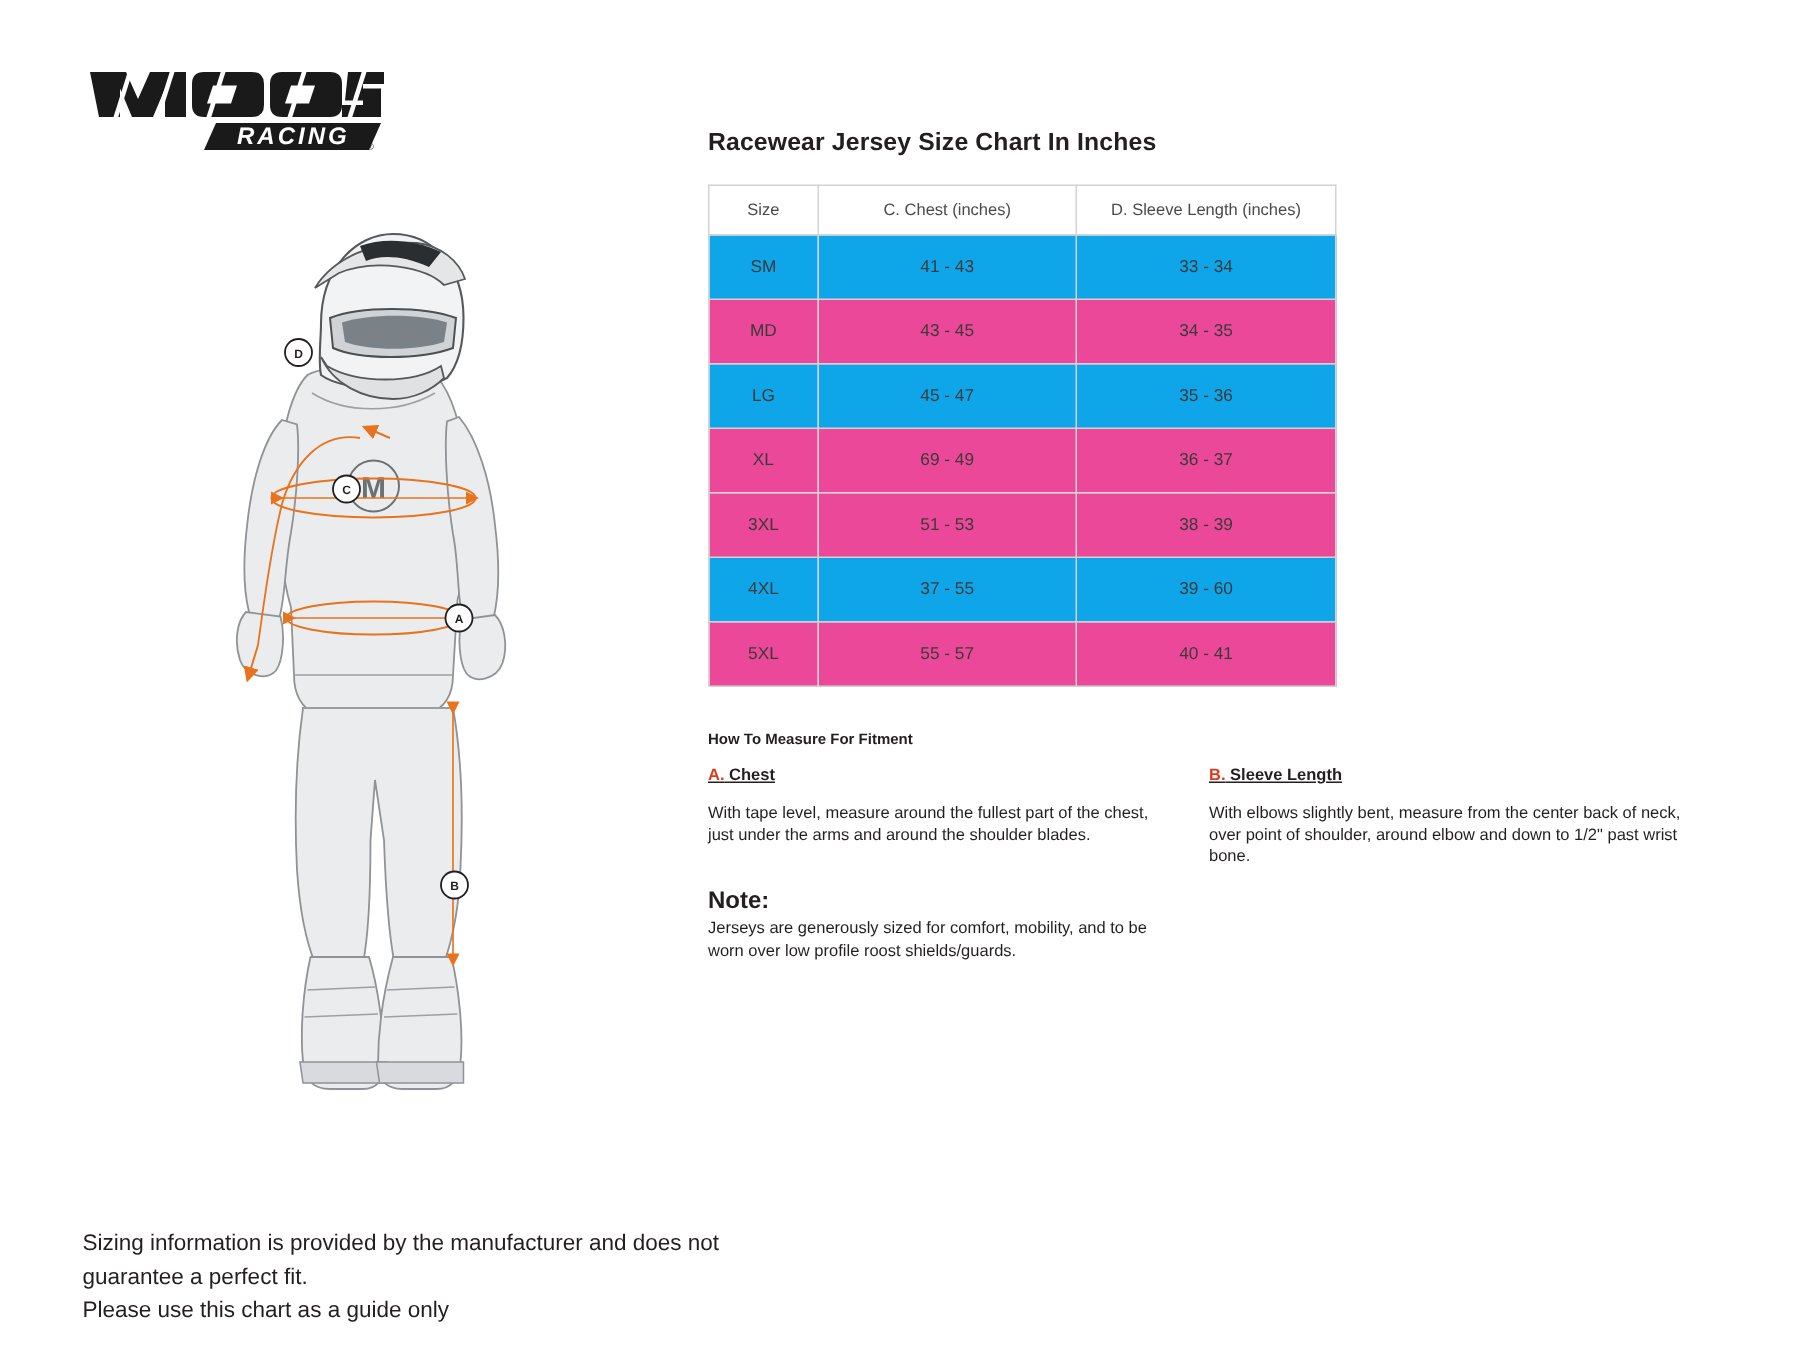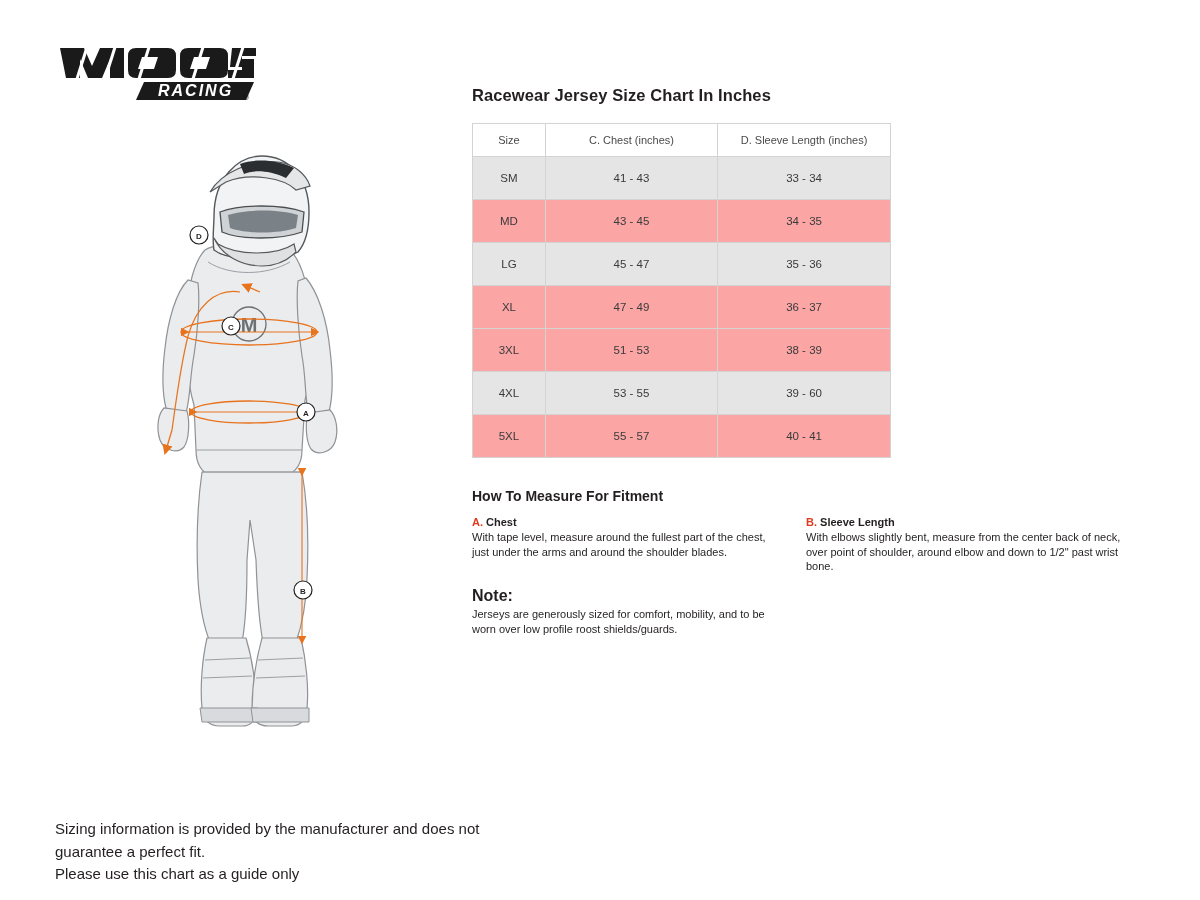--- a/index.html
+++ b/index.html
@@ -67,46 +67,47 @@
   }
   table.size-chart thead th {
     height: 32px;
     font-size: 11px;
     color: #4a4a4a;
     background: #ffffff;
   }
   table.size-chart col.c-size  { width: 90px; }
   table.size-chart col.c-chest { width: 217px; }
   table.size-chart col.c-slv   { width: 218px; }
-  table.size-chart tbody tr.shaded td { background: #e5e5e5; }
-  table.size-chart tbody tr td { background: #fca5a5; }
+  table.size-chart tbody tr.shaded td { background: #0ea5e9; }
+  table.size-chart tbody tr td { background: #ec4899; }
 
   
   .howto {
     margin-top: 30px;
     width: 650px;
     position: relative;
   }
   .howto h2 {
-    font-size: 14px;
+    font-size: 10px;
     font-weight: bold;
     margin: 0 0 12px 0;
     color: #231f20;
   }
   .howto-cols {
     display: flex;
     gap: 34px;
   }
   .howto-col { width: 300px; }
   .howto-col.col-b { width: 320px; }
   .howto-head {
     font-size: 11px;
     font-weight: bold;
-    margin-bottom: 2px;
-    color: #231f20;
+    margin-bottom: 12px;
+    color: #231f20;
+    text-decoration: underline;
   }
   .howto-head .letter { color: #e03a1e; }
   .howto-body {
     font-size: 11px;
     line-height: 1.33;
     color: #231f20;
   }
   .note {
     margin-top: 28px;
     width: 305px;
@@ -296,31 +297,31 @@
         <td>43 - 45</td>
         <td>34 - 35</td>
       </tr>
       <tr class="shaded">
         <td>LG</td>
         <td>45 - 47</td>
         <td>35 - 36</td>
       </tr>
       <tr>
         <td>XL</td>
-        <td>47 - 49</td>
+        <td>69 - 49</td>
         <td>36 - 37</td>
       </tr>
       <tr>
         <td>3XL</td>
         <td>51 - 53</td>
         <td>38 - 39</td>
       </tr>
       <tr class="shaded">
         <td>4XL</td>
-        <td>53 - 55</td>
+        <td>37 - 55</td>
         <td>39 - 60</td>
       </tr>
       <tr>
         <td>5XL</td>
         <td>55 - 57</td>
         <td>40 - 41</td>
       </tr>
     </tbody>
   </table>
 

